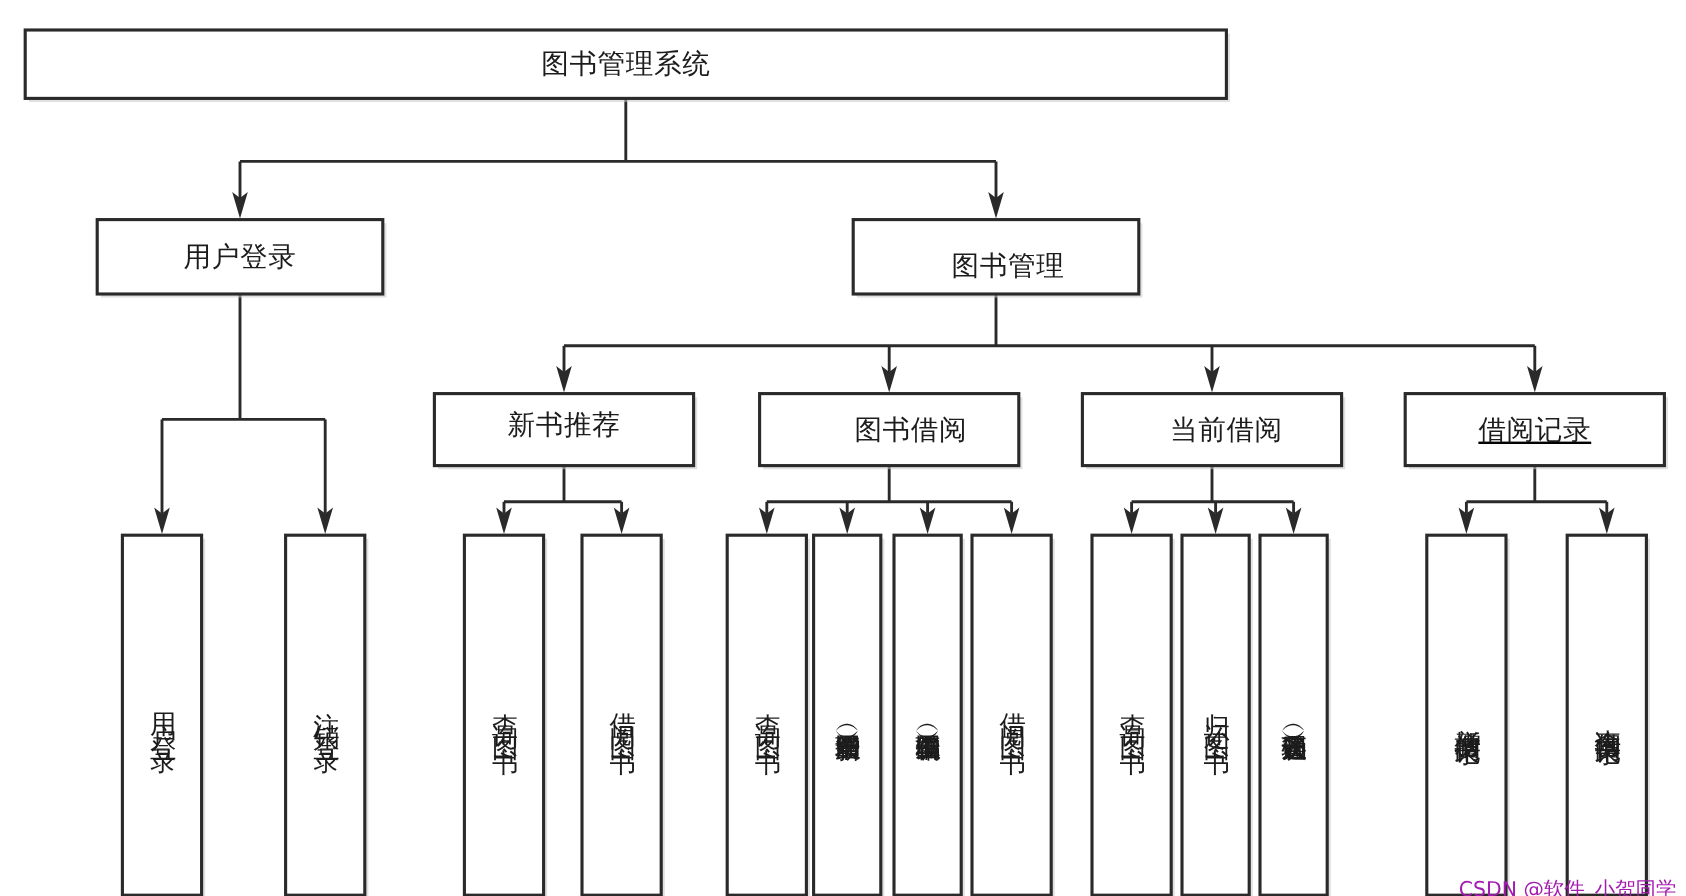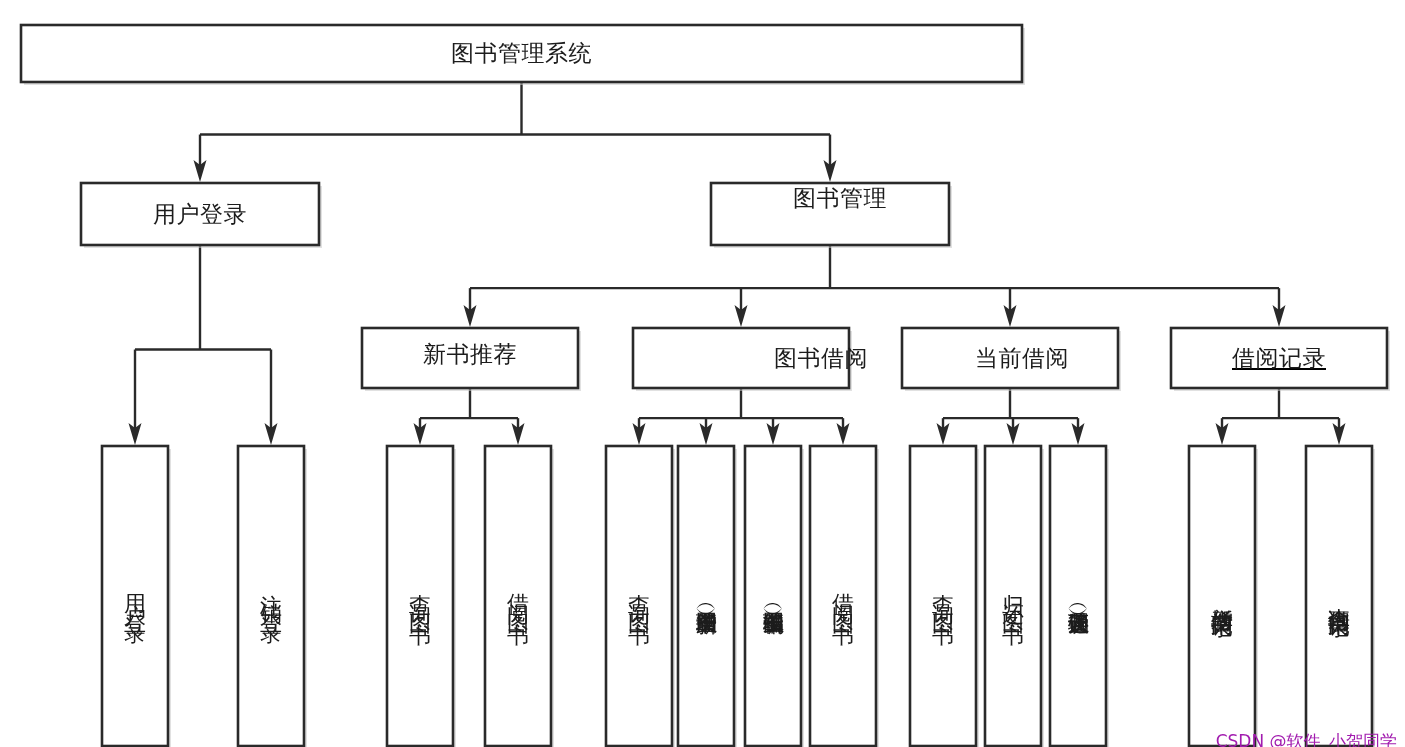--- a/index.html
+++ b/index.html
@@ -189,27 +189,27 @@
         <rect x="1306" y="434" width="66" height="300" class="node-box"></rect>
       </g>
   </svg>
   <div id="label-layer">
       <div class="hlabel-wrap" style="left: 21px; top: 13px; width: 1001px; height: 57px;">
         <span class="hlabel-text">图书管理系统</span>
       </div>
       <div class="hlabel-wrap" style="left: 81px; top: 171px; width: 238px; height: 62px;">
         <span class="hlabel-text">用户登录</span>
       </div>
-      <div class="hlabel-wrap" style="left: 711px; top: 155px; width: 258px; height: 62px;">
+      <div class="hlabel-wrap" style="left: 711px; top: 178px; width: 258px; height: 62px;">
         <span class="hlabel-text">图书管理</span>
       </div>
       <div class="hlabel-wrap" style="left: 362px; top: 316px; width: 216px; height: 52px; border-radius: 24px;">
         <span class="hlabel-text">新书推荐</span>
       </div>
-      <div class="hlabel-wrap" style="left: 667px; top: 316px; width: 252px; height: 60px; padding-left: 28px;">
+      <div class="hlabel-wrap" style="left: 633px; top: 316px; width: 252px; height: 60px;">
         <span class="hlabel-text">图书借阅</span>
       </div>
       <div class="hlabel-wrap" style="left: 902px; top: 316px; width: 240px; height: 60px;">
         <span class="hlabel-text">当前借阅</span>
       </div>
       <div class="hlabel-wrap" style="left: 1171px; top: 316px; width: 216px; height: 60px; text-decoration: underline;">
         <span class="hlabel-text">借阅记录</span>
       </div>
       <div class="vlabel-wrap" style="left: 102px; top: 434px; width: 66px; height: 300px;">
         <span class="vlabel-text" style="font-size: 22px; letter-spacing: 10px;">用户登录</span>

